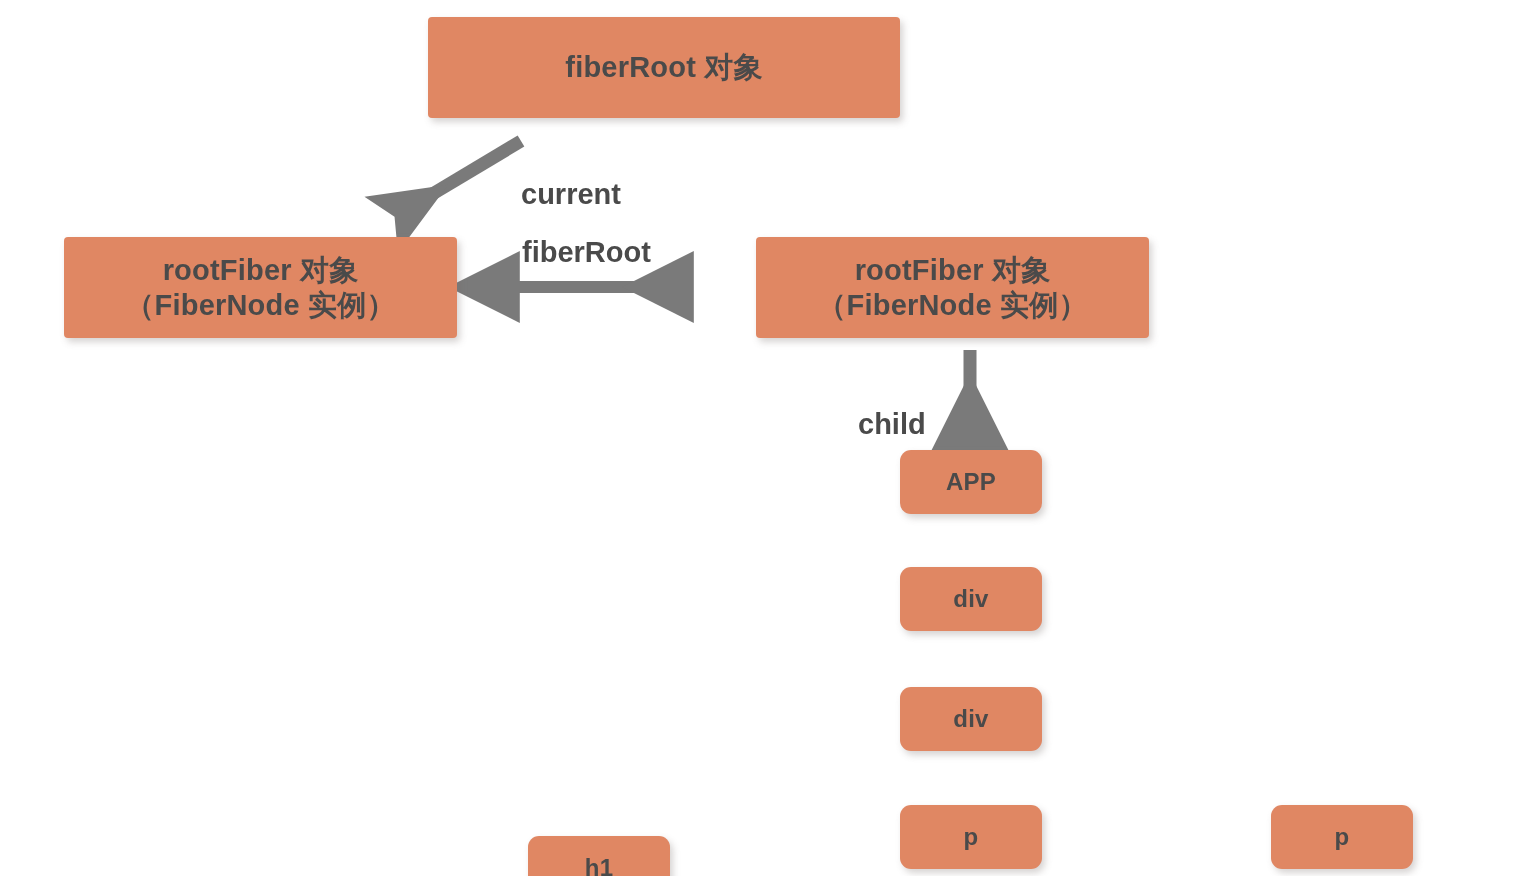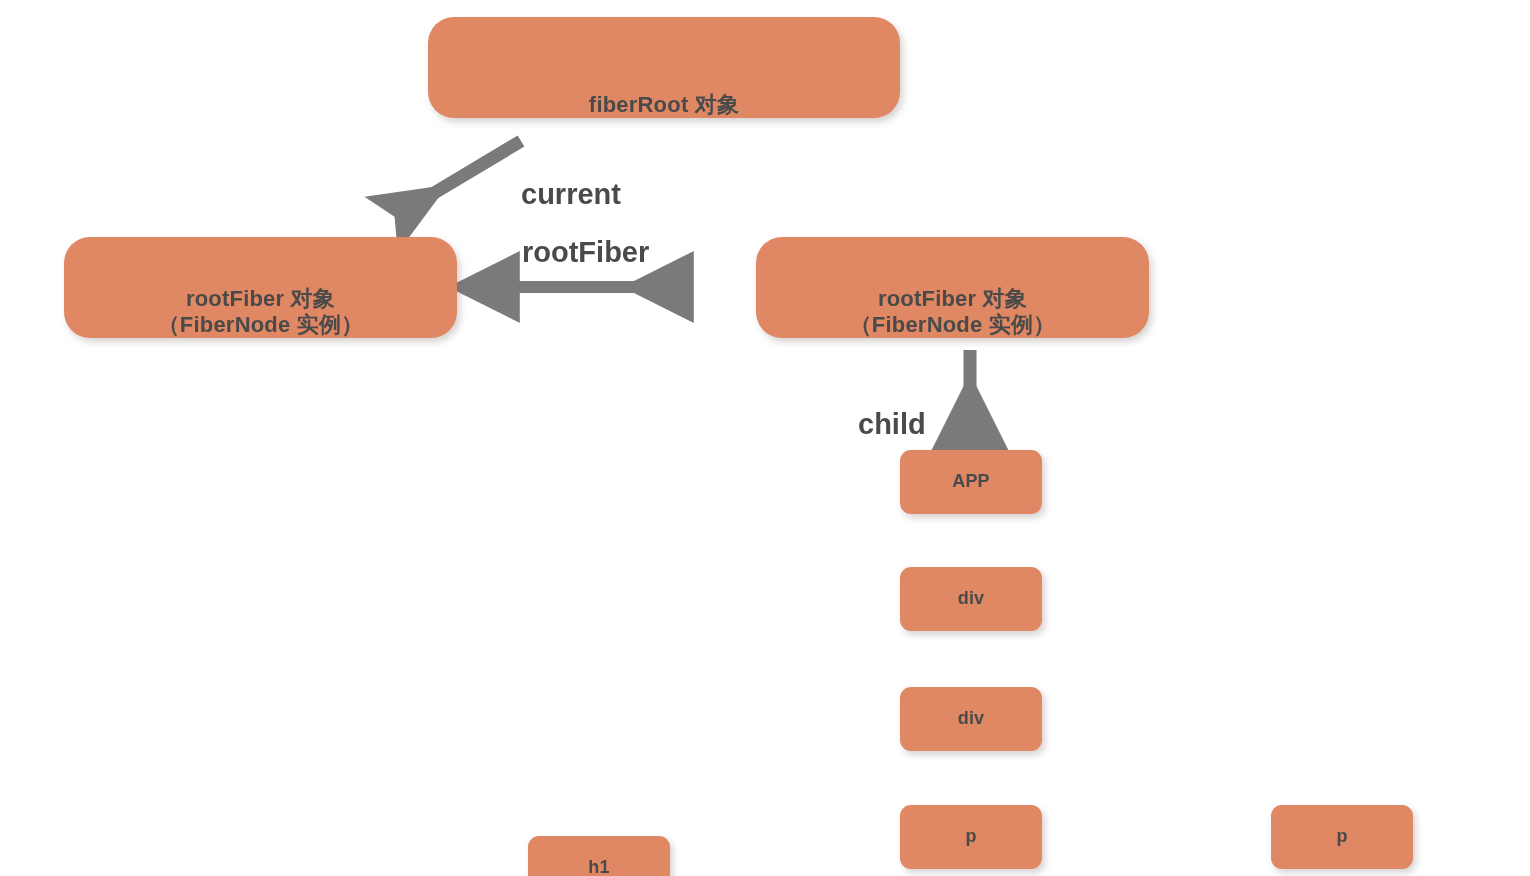--- a/index.html
+++ b/index.html
@@ -29,26 +29,25 @@
     align-items: center;
     justify-content: center;
     text-align: center;
     font-weight: bold;
     line-height: 1.18;
     box-shadow: 3px 4px 7px rgba(120, 110, 105, 0.30);
     letter-spacing: 0.2px;
     user-select: none;
   }
   .node.big {
-    font-size: 22px;
-    border-radius: 26px;
-    justify-content: flex-end;
+    font-size: 29px;
+    border-radius: 4px;
   }
   .node.small {
-    font-size: 18px;
+    font-size: 24px;
     border-radius: 11px;
   }
   .node .line {
     display: block;
     white-space: nowrap;
   }
   .edge-label {
     position: absolute;
     color: #4a4a4a;
     font-size: 29px;
@@ -88,21 +87,21 @@
 
     <line x1="521" y1="141" x2="399" y2="214" stroke="#7a7a7a" stroke-width="13" marker-end="url(#ah-diag)"></line>
 
     <line x1="503" y1="287" x2="677" y2="287" stroke="#7a7a7a" stroke-width="12" marker-start="url(#ah-left)" marker-end="url(#ah-right)"></line>
 
     <line x1="970" y1="350" x2="970" y2="433" stroke="#7a7a7a" stroke-width="13" marker-end="url(#ah-down)"></line>
   </svg>
 
   <div class="edge-label" style="left:484px; top:178px;margin-left:37px;">current</div>
 
-  <div class="edge-label" style="left:522px; top:236px;">rootFiber</div>
+  <div class="edge-label" style="left:522px; top:236px;">fiberRoot</div>
 
   <div class="edge-label" style="left:858px; top:408px;">child</div>
 
   <div class="node big" style="left:428px; top:17px; width:472px; height:101px;">
     <span class="line">fiberRoot 对象</span>
   </div>
 
   <div class="node big" style="left:64px; top:237px; width:393px; height:101px;">
     <span class="line">rootFiber 对象</span>
     <span class="line">（FiberNode 实例）</span>

